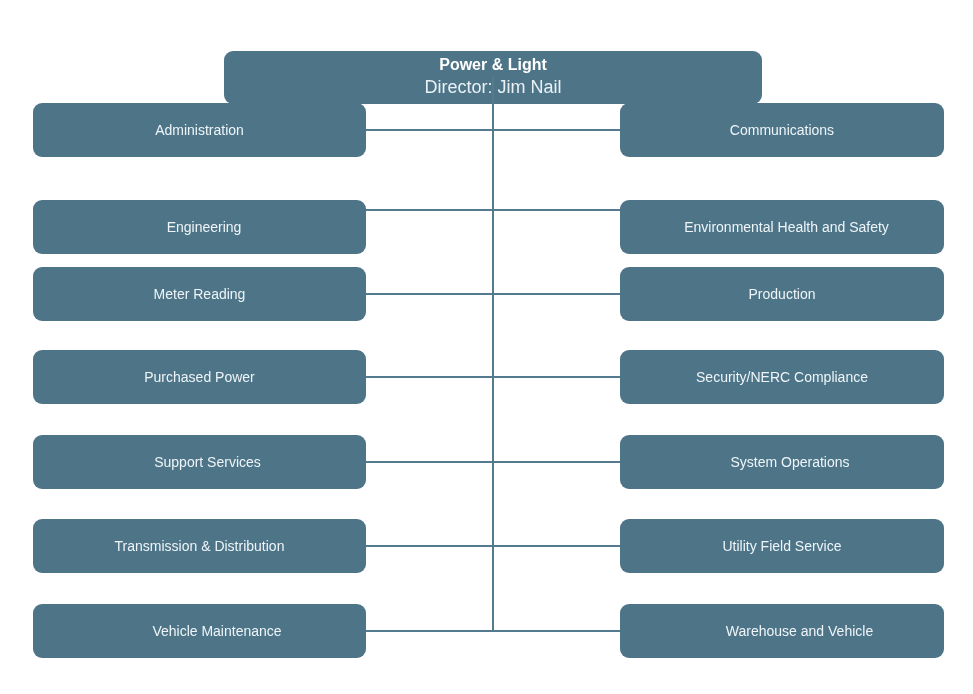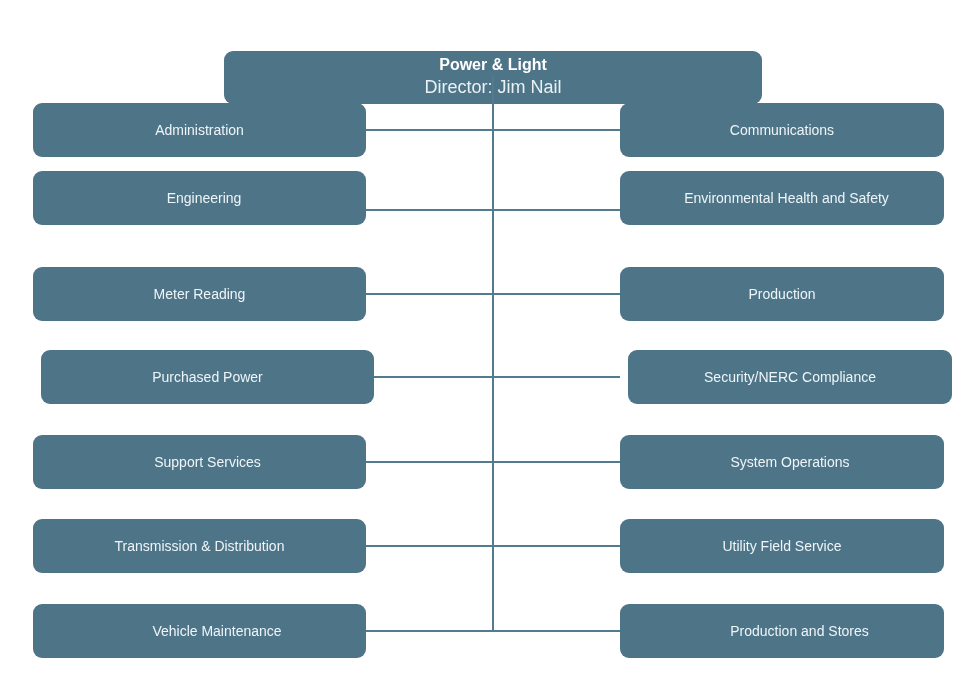--- a/index.html
+++ b/index.html
@@ -53,23 +53,23 @@
   .v-line {
     left: 492px; top: 76px;
     width: 2px; height: 555px;
   }
   .h-line {
     left: 366px;
     width: 254px; height: 2px;
   }
   
   .row-0 .node { top: 103px; padding-left: 12px; } .row-0 .h-line { top: 129px; }
-  .row-1 .node { top: 171px; padding-left: 21px; } .row-1 .h-line { top: 209px; }
+  .row-1 .node { top: 200px; padding-left: 21px; } .row-1 .h-line { top: 209px; }
   .row-2 .node { top: 267px; } .row-2 .h-line { top: 293px; }
-  .row-3 .node { top: 350px; margin-left: 8px; } .row-3 .h-line { top: 376px; }
+  .row-3 .node { top: 350px; } .row-3 .h-line { top: 376px; }
   .row-4 .node { top: 435px; padding-left: 28px; } .row-4 .h-line { top: 461px; }
   .row-5 .node { top: 519px; } .row-5 .h-line { top: 545px; }
   .row-6 .node { top: 604px; padding-left: 47px; } .row-6 .h-line { top: 630px; }
 </style>
 </head>
 <body>
 
 <div class="stage">
 
   <div class="node root-node">
@@ -138,17 +138,17 @@
       <span>Utility Field Service</span>
     </div>
   </div>
 
   <div class="row-6">
     <div class="line h-line"></div>
     <div class="node left-node">
       <span>Vehicle Maintenance</span>
     </div>
     <div class="node right-node">
-      <span>Production and Stores</span>
+      <span>Warehouse and Vehicle</span>
     </div>
   </div>
 
 </div>
 
 </body></html>

